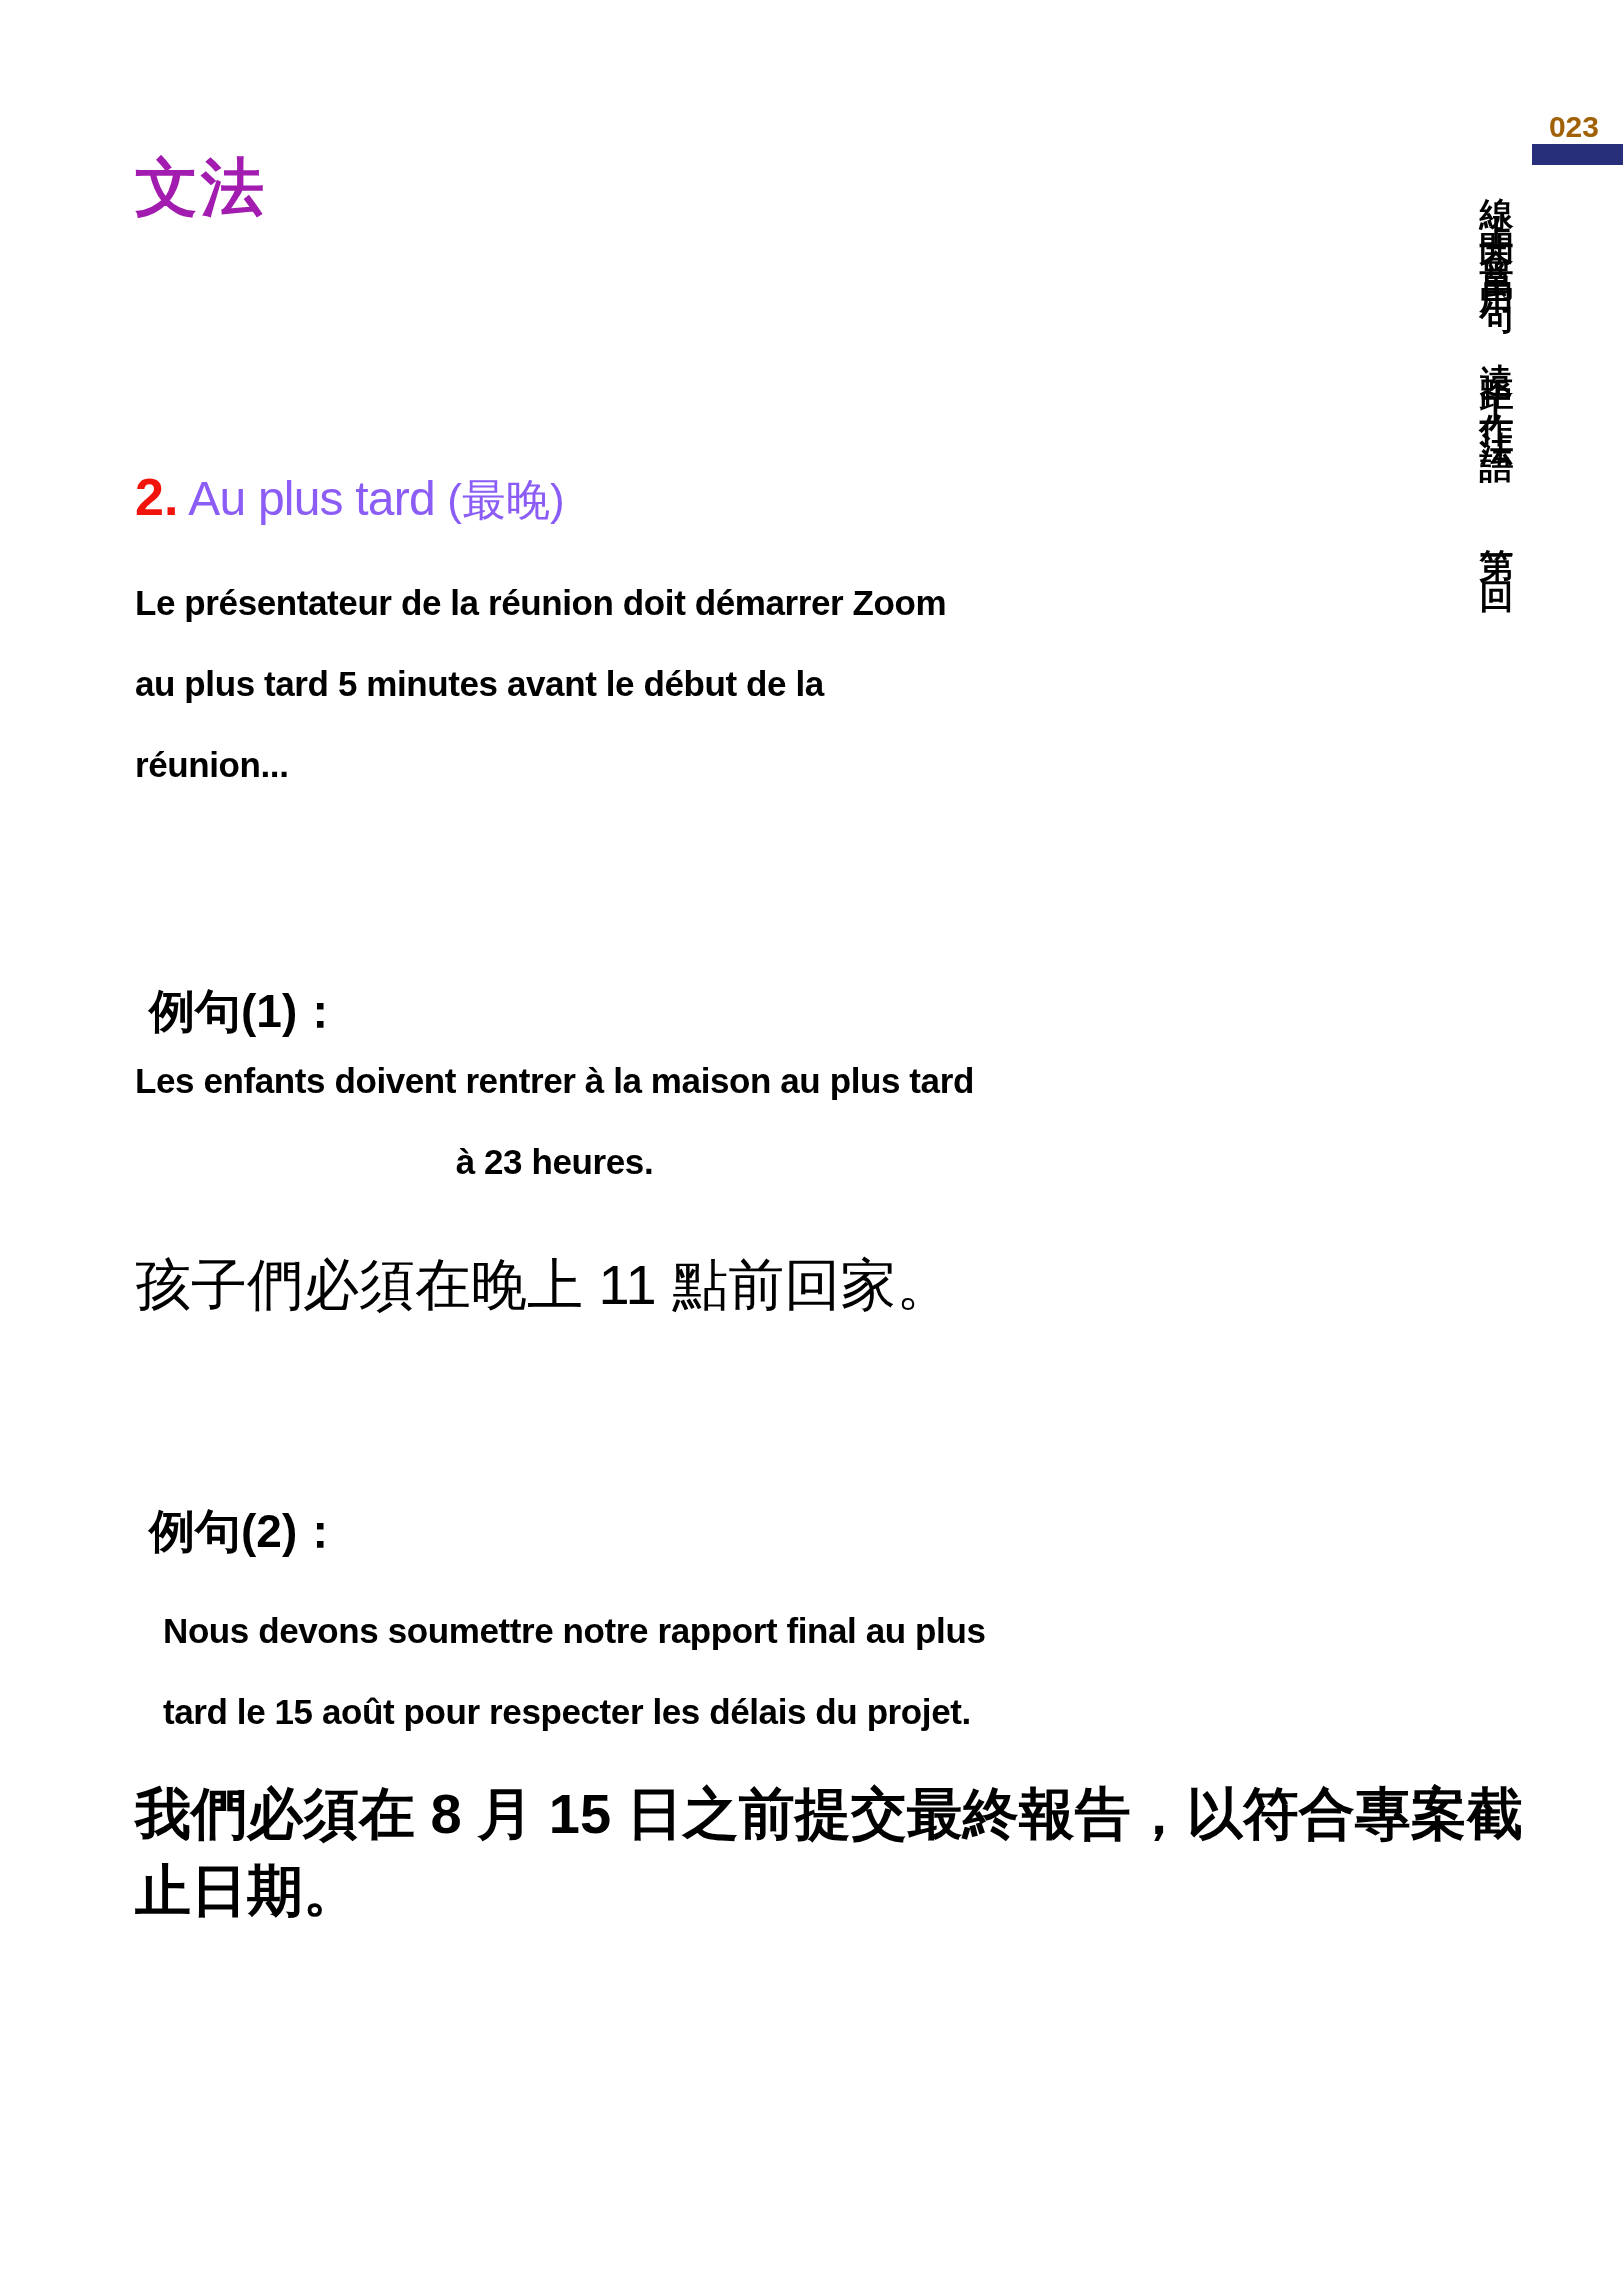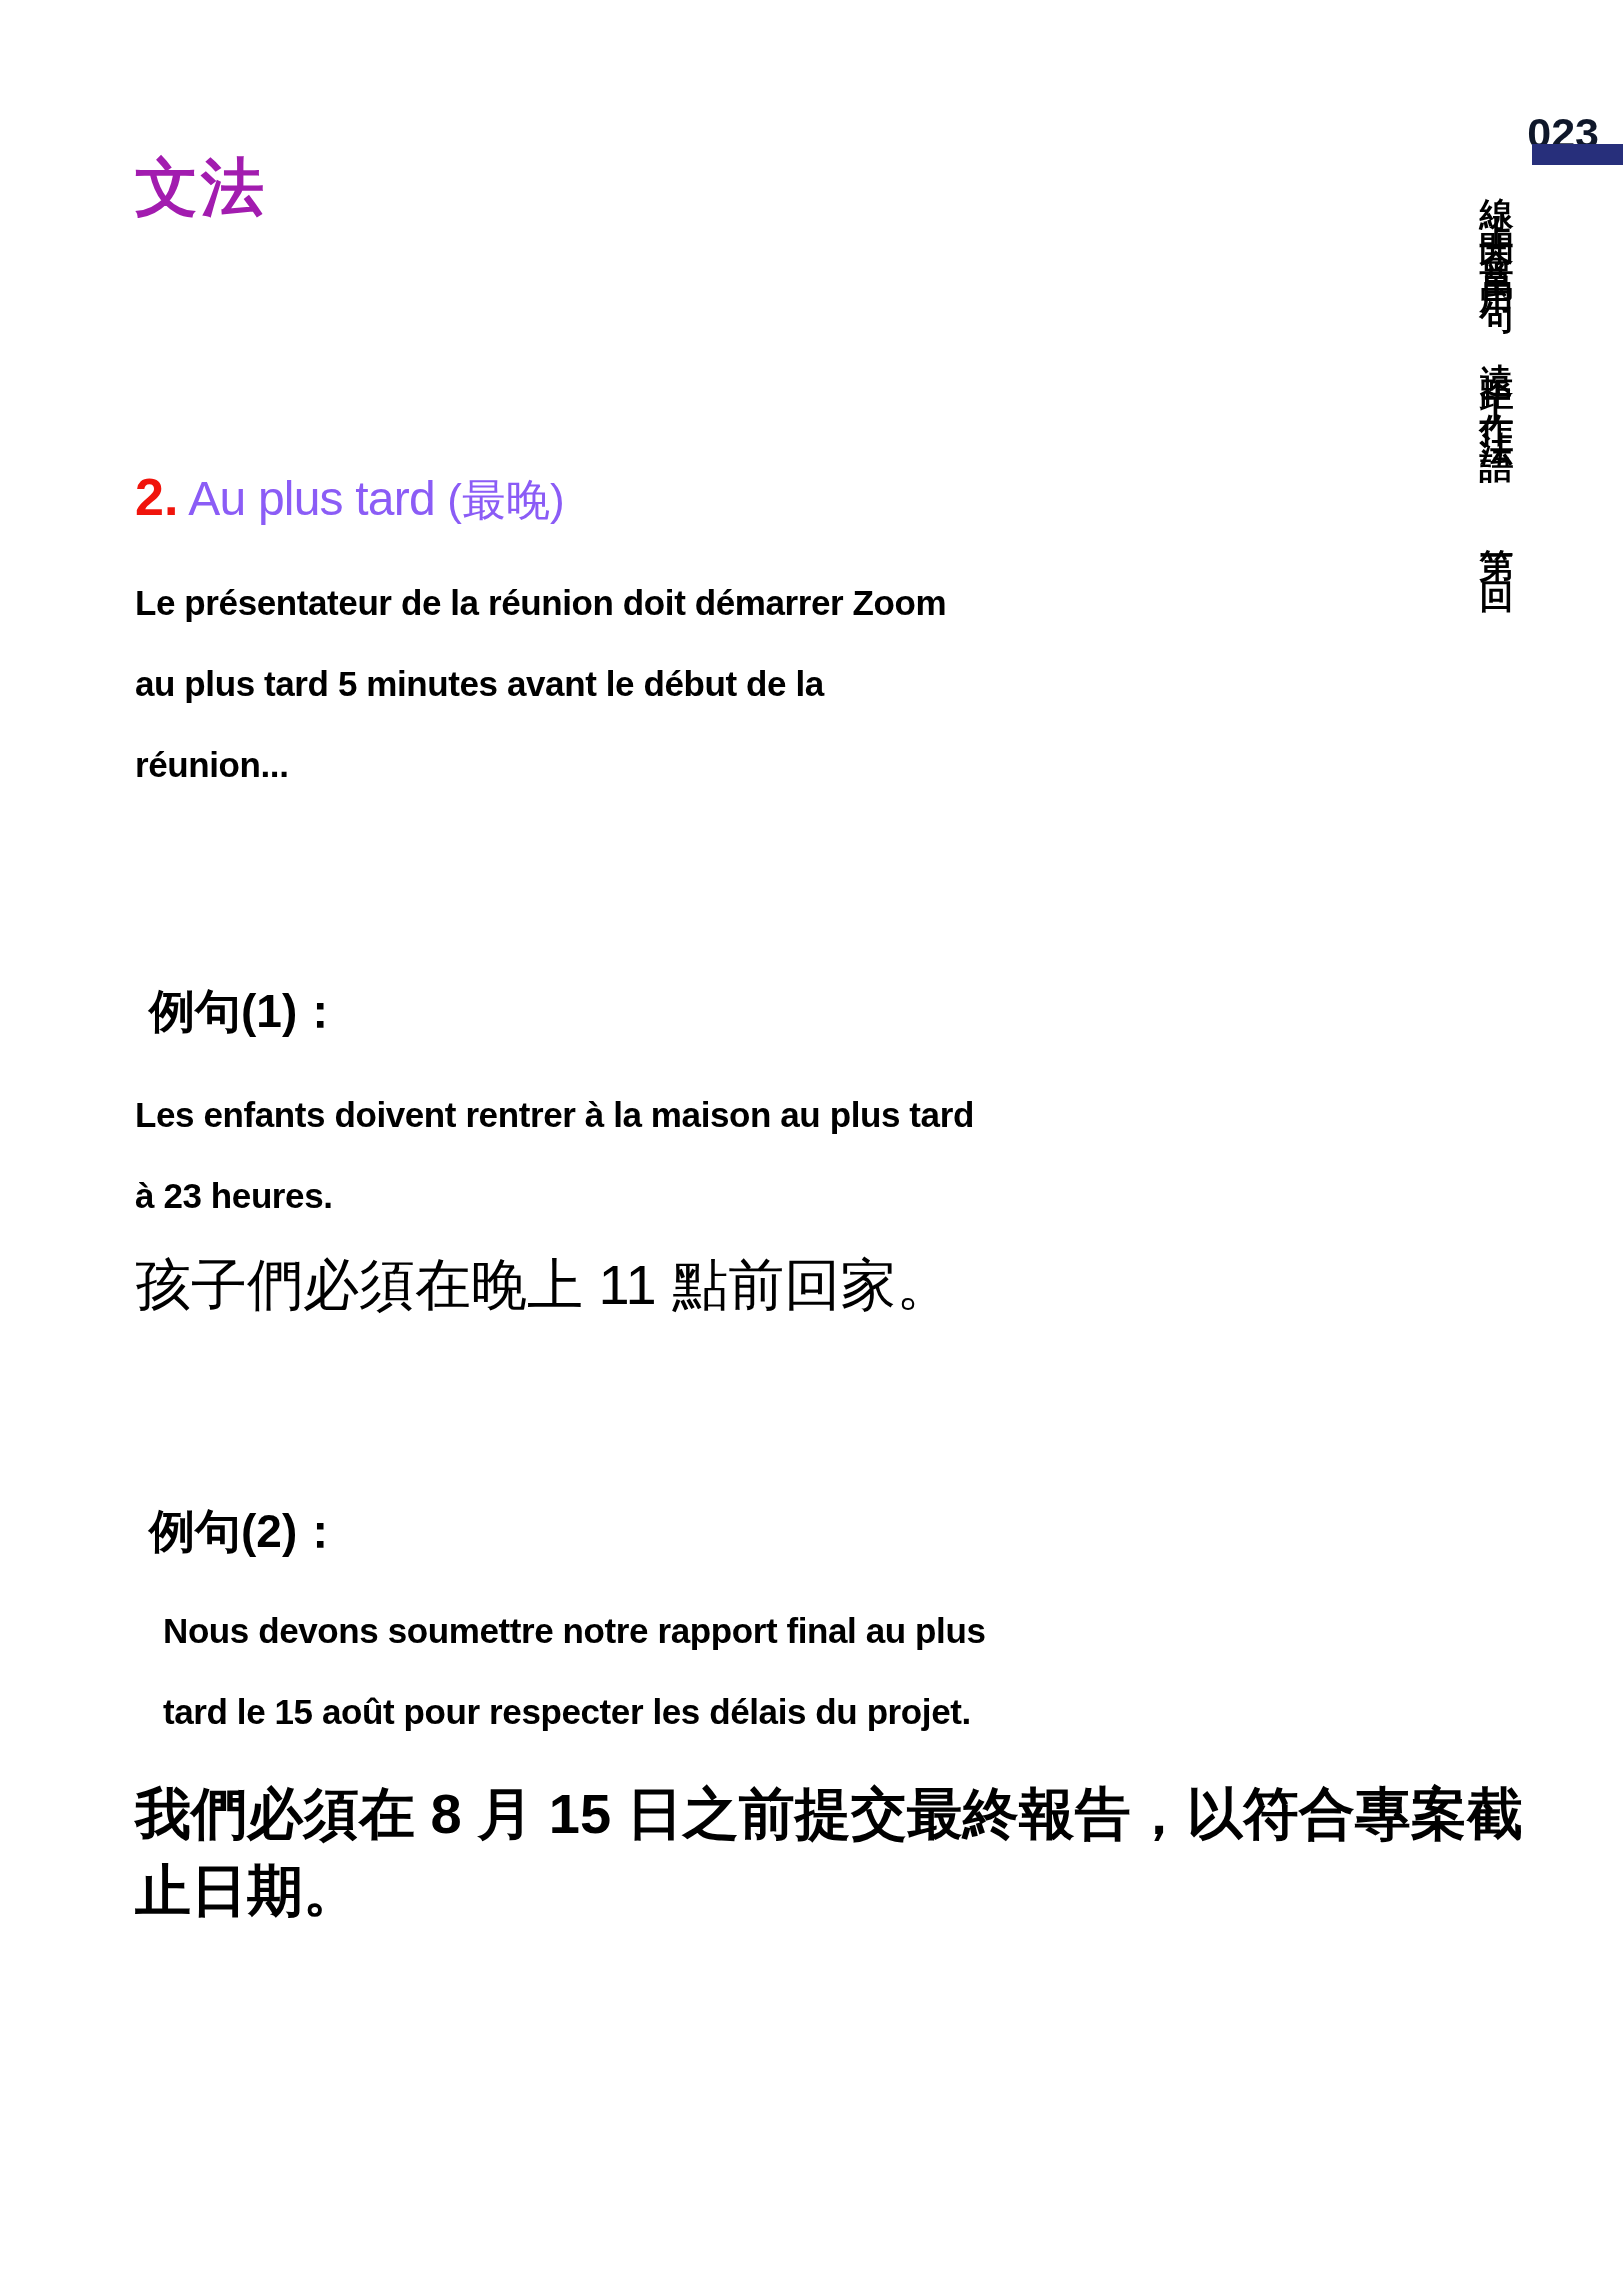--- a/index.html
+++ b/index.html
@@ -13,21 +13,21 @@
   
   .page-title{
     left:135px;top:153px;
     font-size:63px;font-weight:bold;line-height:1.1;
     letter-spacing:3.1px;color:#a21caf;
   }
 
   
   .page-number{
     top:112px;right:25px;
-    font-size:43px;font-weight:bold;line-height:1.0;color:#0f172a;
+    font-size:30px;font-weight:bold;line-height:1.0;color:#a16207;
   }
   .navy-bar{
     left:1532px;top:144px;width:92px;height:21.4px;
     background:#272f7b;
   }
 
   
   .vertical-caption{
     left:1475px;top:171px;height:995px;width:43px;
     writing-mode:vertical-rl;text-orientation:upright;
@@ -51,21 +51,21 @@
     font-size:44px;font-weight:normal;color:#8b5cf6;
   }
 
   
   .fr-text{
     font-size:35px;font-weight:bold;color:#000000;
     line-height:81px;letter-spacing:-0.4px;
     white-space:pre;
   }
   .para-intro{left:135px;top:562px;}
-  .ex1-fr{left:135px;top:1074px;}
+  .ex1-fr{left:135px;top:1040px;text-align:center;}
   .ex2-fr{left:135px;top:1590px;margin-left:28px;}
 
   
   .ex-label{
     font-size:46px;font-weight:bold;color:#000000;line-height:1.2;
     white-space:pre;
     margin-left:14px;
   }
   .ex1-label{left:135px;top:984px;}
   .ex2-label{left:135px;top:1504px;}

